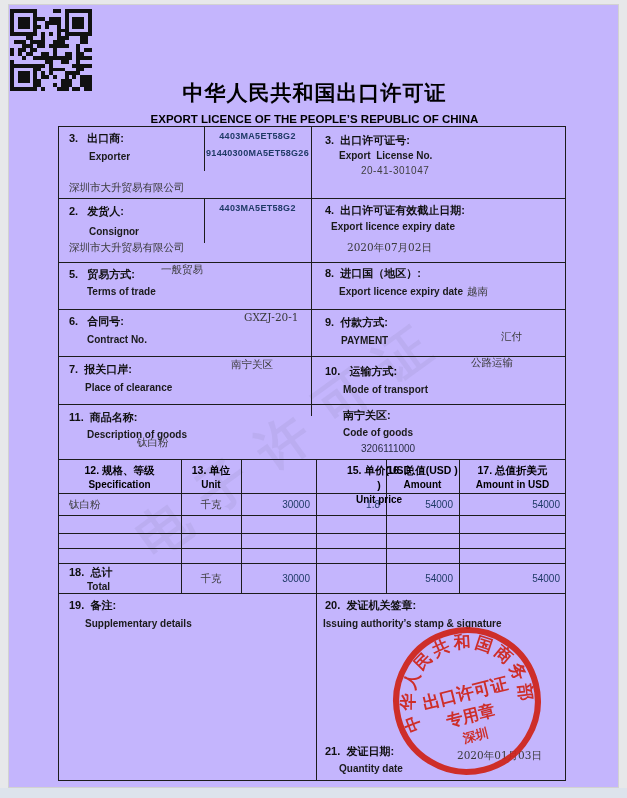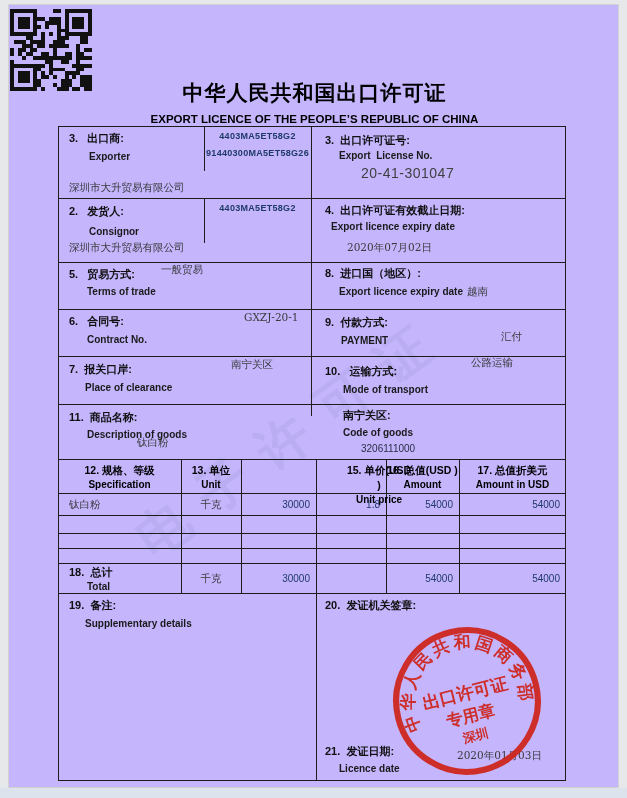--- a/index.html
+++ b/index.html
@@ -13,21 +13,21 @@
     position:absolute;left:8px;top:4px;width:611px;height:784px;
     background:#c4b5fd;border:1px solid #d2d2d2;box-sizing:border-box;
   }
   .bottom-strip{position:absolute;left:0;bottom:0;width:627px;height:10px;background:#dde3ec;}
   .t{position:absolute;white-space:pre;color:#141414;line-height:1.15;}
   .cn{font-size:11px;font-weight:700;color:#101010;}
   .en{font-size:10px;font-weight:700;color:#1a1a1a;}
   .code{font-size:9px;color:#1f3a66;font-weight:700;letter-spacing:.3px;}
   .valcn{font-size:10.5px;color:#3a3a3a;font-family:"DejaVu Serif", serif;}
   .num{font-size:10px;color:#1f3a66;text-align:right;}
-  .licno{font-size:14px;color:#3f3f3f;letter-spacing:.5px;}
+  .licno{font-size:10px;color:#3f3f3f;letter-spacing:.5px;}
   .title{left:0;width:611px;text-align:center;font-size:21px;font-weight:700;letter-spacing:1px;color:#000;}
   .subtitle{left:0;width:611px;text-align:center;font-size:11.5px;font-weight:700;color:#000;}
   .hl,.vl{position:absolute;background:#1c1c1c;}
   .hl{height:1px;left:49px;width:508px;}
   .vl{width:1px;}
   .tbl-border{position:absolute;left:49px;top:121px;width:508px;height:655px;border:1.5px solid #1c1c1c;box-sizing:border-box;}
   .hdrcell{position:absolute;text-align:center;font-weight:700;}
   .hdrcell .h1{font-size:10.5px;line-height:15px;}
   .hdrcell .h2{font-size:10px;line-height:13px;}
   .watermark{
@@ -407,23 +407,24 @@
   <div class="t en" style="left:78px;top:576px;">Total</div>
   <div class="t valcn" style="left:172px;top:567px;width:60px;text-align:center;">千克</div>
   <div class="t num" style="right:308px;top:568px;">30000</div>
   <div class="t num" style="right:165px;top:568px;">54000</div>
   <div class="t num" style="right:58px;top:568px;">54000</div>
 
   <div class="t cn" style="left:60px;top:594px;">19.  备注:</div>
   <div class="t en" style="left:76px;top:613px;">Supplementary details</div>
 
   <div class="t cn" style="left:316px;top:594px;">20.  发证机关签章:</div>
+  <div class="t en" style="left:314px;top:613px;">Issuing authority’s stamp &amp; signature</div>
 
   <div class="t cn" style="left:316px;top:740px;">21.  发证日期:</div>
-  <div class="t en" style="left:330px;top:758px;">Licence date</div>
+  <div class="t en" style="left:330px;top:758px;">Quantity date</div>
   <div class="t valcn" style="left:448px;top:744px;">2020年01月03日</div>
 
   <svg class="stamp" viewBox="0 0 152 152">
     <circle cx="76" cy="76" r="69" fill="none" stroke="#cf2318" stroke-width="6"></circle>
     <defs>
       <path id="ringPath" d="M 28.9 98.0 A 52 52 0 1 1 123.1 98.0" fill="none"></path>
     </defs>
     <text font-size="16.5" font-weight="700" fill="#cf2318" letter-spacing="3" style="font-family:'Liberation Sans',sans-serif;">
       <textPath href="#ringPath" startOffset="50%" text-anchor="middle">中华人民共和国商务部</textPath>
     </text>

